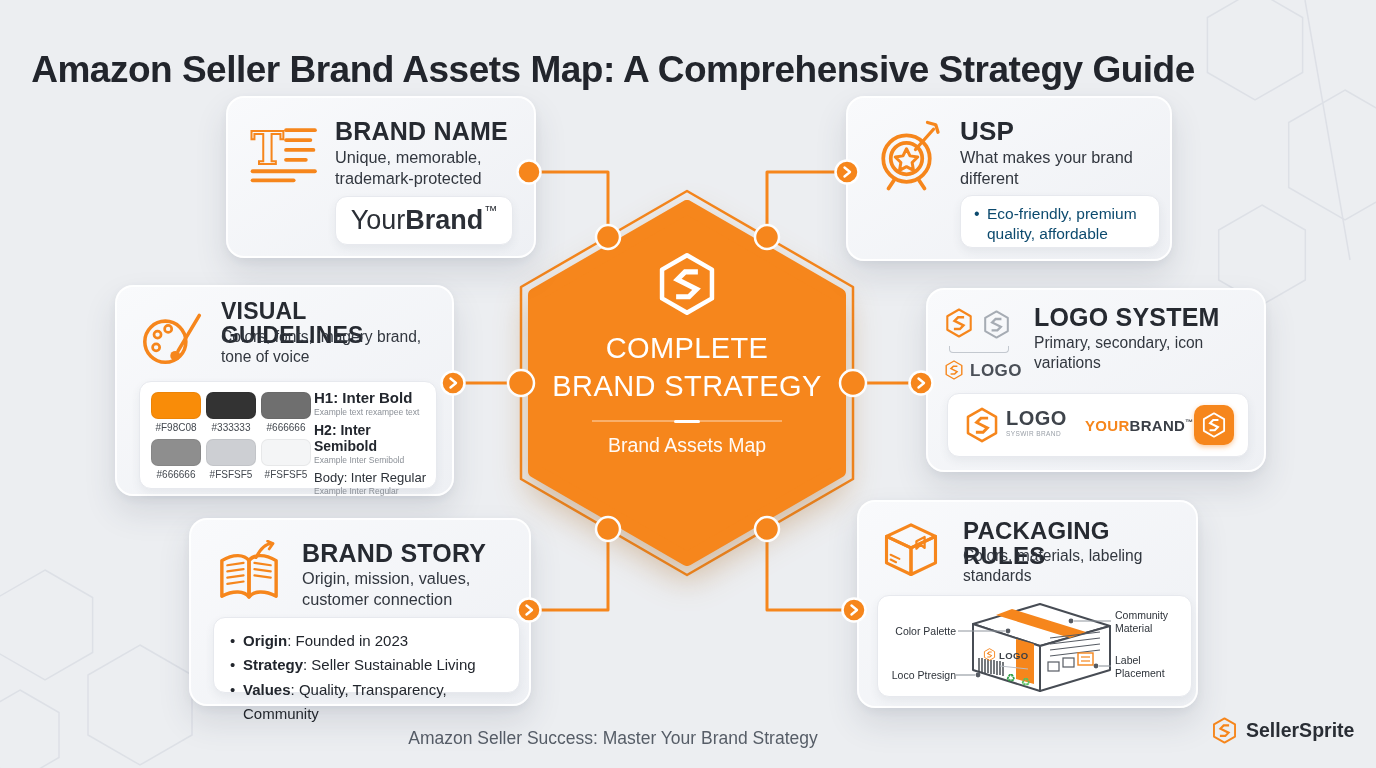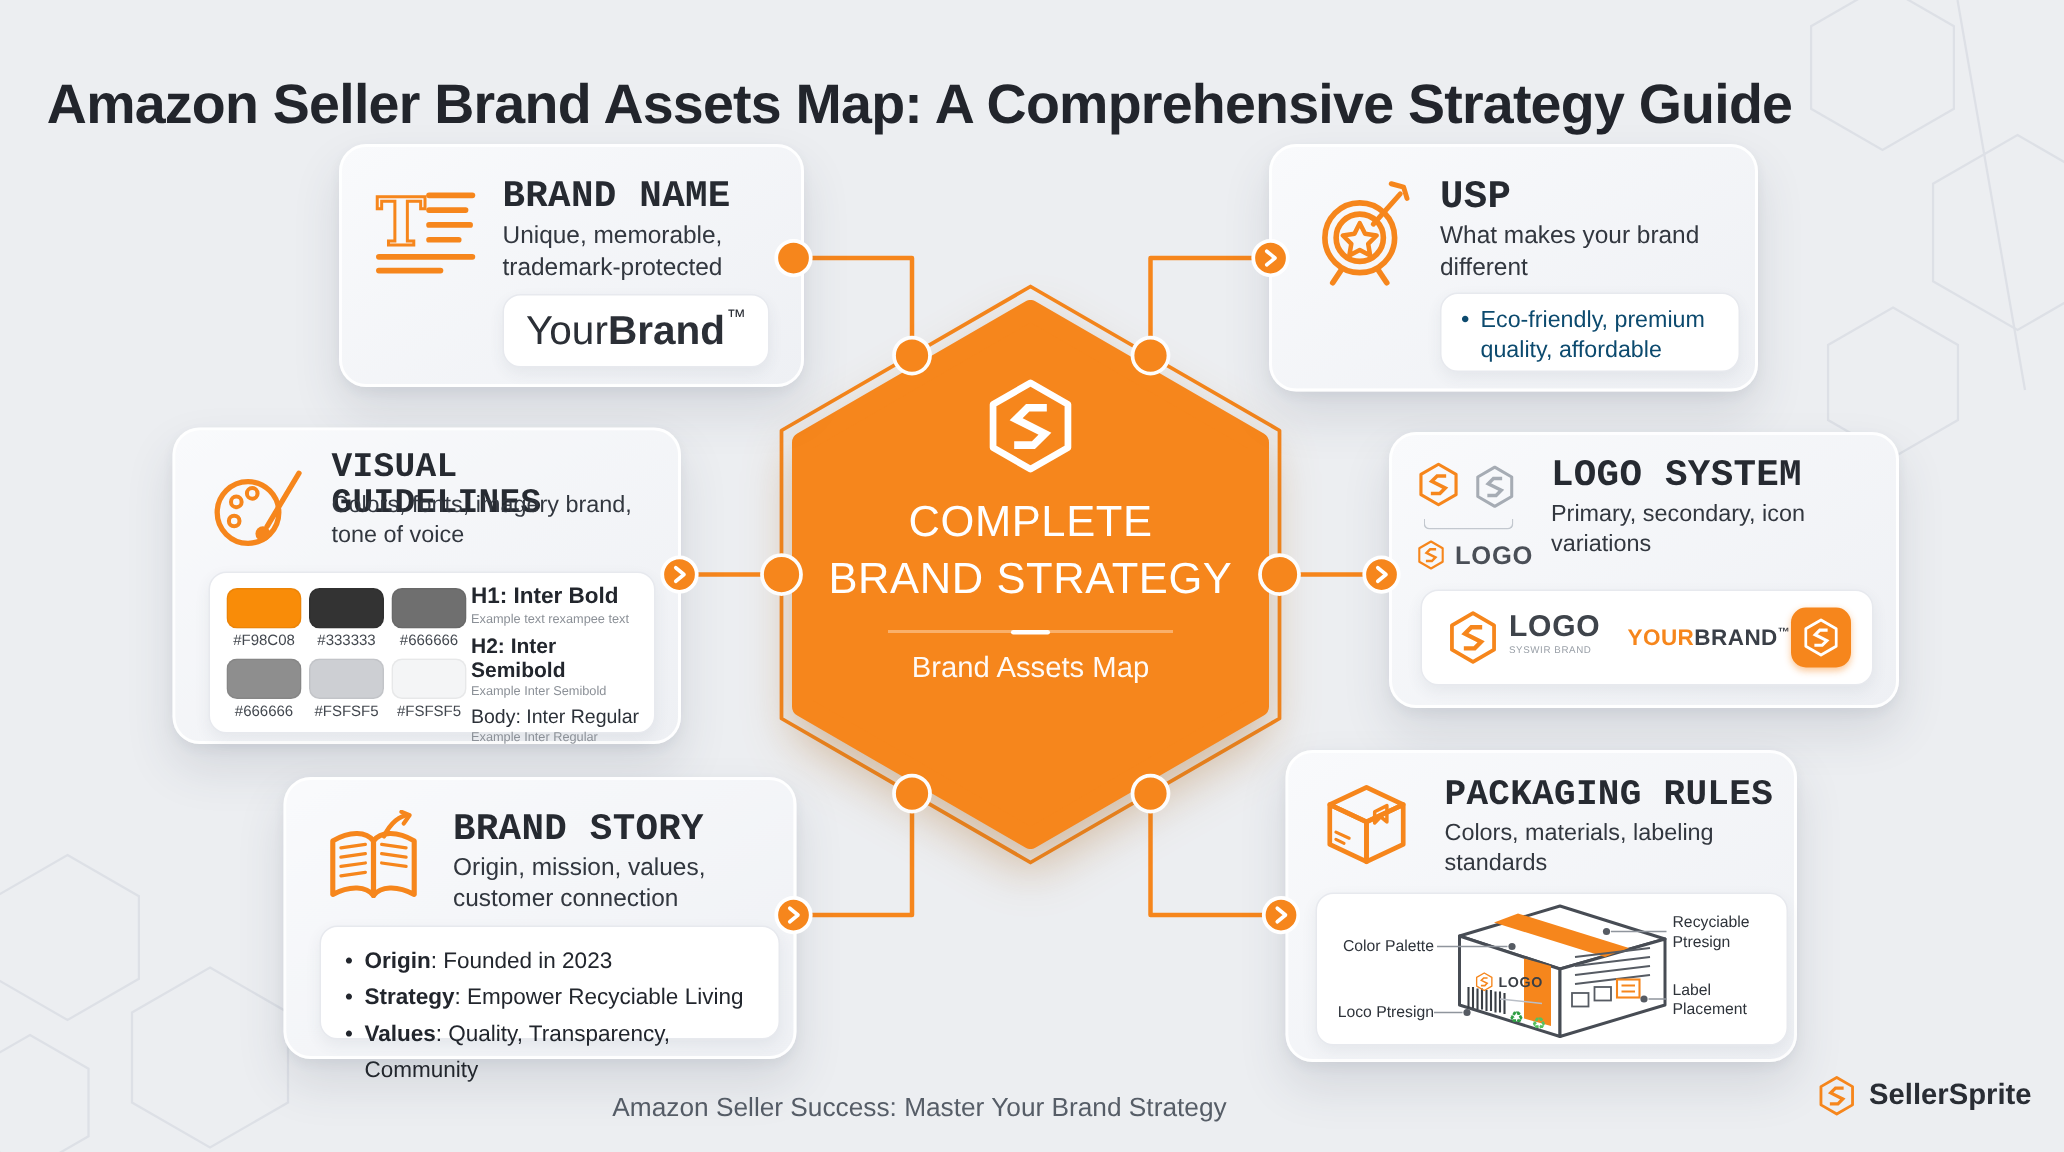--- a/index.html
+++ b/index.html
@@ -19,21 +19,21 @@
   
   .connector-layer{position:absolute;left:0;top:0;z-index:1;pointer-events:none;}
   .marker-layer{position:absolute;left:0;top:0;z-index:6;pointer-events:none;}
 
   
   .card{position:absolute;z-index:3;border-radius:18px;
     background:linear-gradient(150deg,#f9fafc 0%,#eef0f4 100%);
     border:2px solid rgba(255,255,255,.92);
     box-shadow:0 16px 32px rgba(55,65,85,.13),0 3px 8px rgba(55,65,85,.06);}
   .cicon{position:absolute;color:#f6861c;}
-  .ctitle{position:absolute;font-weight:800;color:#262a31;line-height:1.05;letter-spacing:.2px;font-family:Liberation Mono, monospace;}
+  .ctitle{position:absolute;font-weight:800;color:#262a31;line-height:1.05;letter-spacing:.2px;}
   .csub{position:absolute;color:#32373f;line-height:1.27;}
   .panel{position:absolute;background:#fff;border:1px solid #e7e9ee;border-radius:12px;
     box-shadow:0 4px 10px rgba(55,65,85,.07);}
 
   
   .yb{display:flex;align-items:center;justify-content:center;font-size:27px;color:#2b2f36;}
   .yb .pre{font-weight:400;}
   .yb .bold{font-weight:800;}
   .yb .tm{font-size:13px;margin-left:1px;align-self:flex-start;margin-top:6px;font-weight:400;}
 
@@ -298,21 +298,21 @@
           <line x1="56" y1="45" x2="77" y2="48"></line>
         </g>
         <path d="M58,22 C64,10 72,4 79,4" stroke-width="4"></path>
         <path d="M73,1 L80,4 L75,11" stroke-width="3.6"></path>
       </g>
     </svg>
     <div class="ctitle" style="left:111px;top:20px;font-size:25px">BRAND STORY</div>
     <div class="csub" style="left:111px;top:48px;width:220px;font-size:16.3px">Origin, mission, values, customer connection</div>
     <div class="panel story-list" style="left:22px;top:97px;width:307px;height:76px;box-sizing:border-box">
       <div class="brow"><span class="bl">Origin</span><span>: Founded in 2023</span></div>
-      <div class="brow"><span class="bl">Strategy</span><span>: Empower Recyciable Living</span></div>
+      <div class="brow"><span class="bl">Strategy</span><span>: Seller Sustainable Living</span></div>
       <div class="brow"><span class="bl">Values</span><span>: Quality, Transparency, Community</span></div>
     </div>
   </div>
 
   <div class="card" style="left:857px;top:500px;width:337px;height:204px">
     <svg class="cicon" style="left:18px;top:13px" width="68" height="70" viewBox="0 0 100 100">
       <g fill="none" stroke="#f6861c" stroke-linejoin="round" stroke-linecap="round">
         <path d="M50,13 86,30 50,47 14,30Z" stroke-width="4.6"></path>
         <path d="M14,30 50,47 50,86 14,69Z" stroke-width="4.6"></path>
         <path d="M50,47 86,30 86,69 50,86Z" stroke-width="4.6"></path>
@@ -379,21 +379,21 @@
           <circle cx="193" cy="25" r="2.4"></circle>
             <circle cx="218" cy="70" r="2.4"></circle>
         </g>
       </svg>
       <svg class="abs" style="left:105px;top:52px;color:#f6861c" width="13" height="13" viewBox="0 0 100 100">
           <use href="#hexs-mark"></use>
         </svg>
       <div class="pk-boxlogo" style="left:121px;top:54px">LOGO</div>
       <div class="pk-label ta-r" style="left:8px;top:29px;width:70px">Color Palette</div>
       <div class="pk-label ta-r" style="left:8px;top:73px;width:70px">Loco Ptresign</div>
-      <div class="pk-label" style="left:237px;top:13px;width:72px">Recyciable Ptresign</div>
+      <div class="pk-label" style="left:237px;top:13px;width:72px">Community Material</div>
       <div class="pk-label" style="left:237px;top:58px;width:72px">Label Placement</div>
     </div>
   </div>
 
   <svg class="marker-layer" width="1376" height="768" viewBox="0 0 1376 768">
     <defs>
       <g id="chev-marker">
         <circle r="11.5" fill="#f6861c" stroke="#fff" stroke-width="2.5"></circle>
         <path d="M-2.5,-4.5 L3,0 L-2.5,4.5" fill="none" stroke="#fff" stroke-width="2.4" stroke-linecap="round" stroke-linejoin="round"></path>
       </g>

